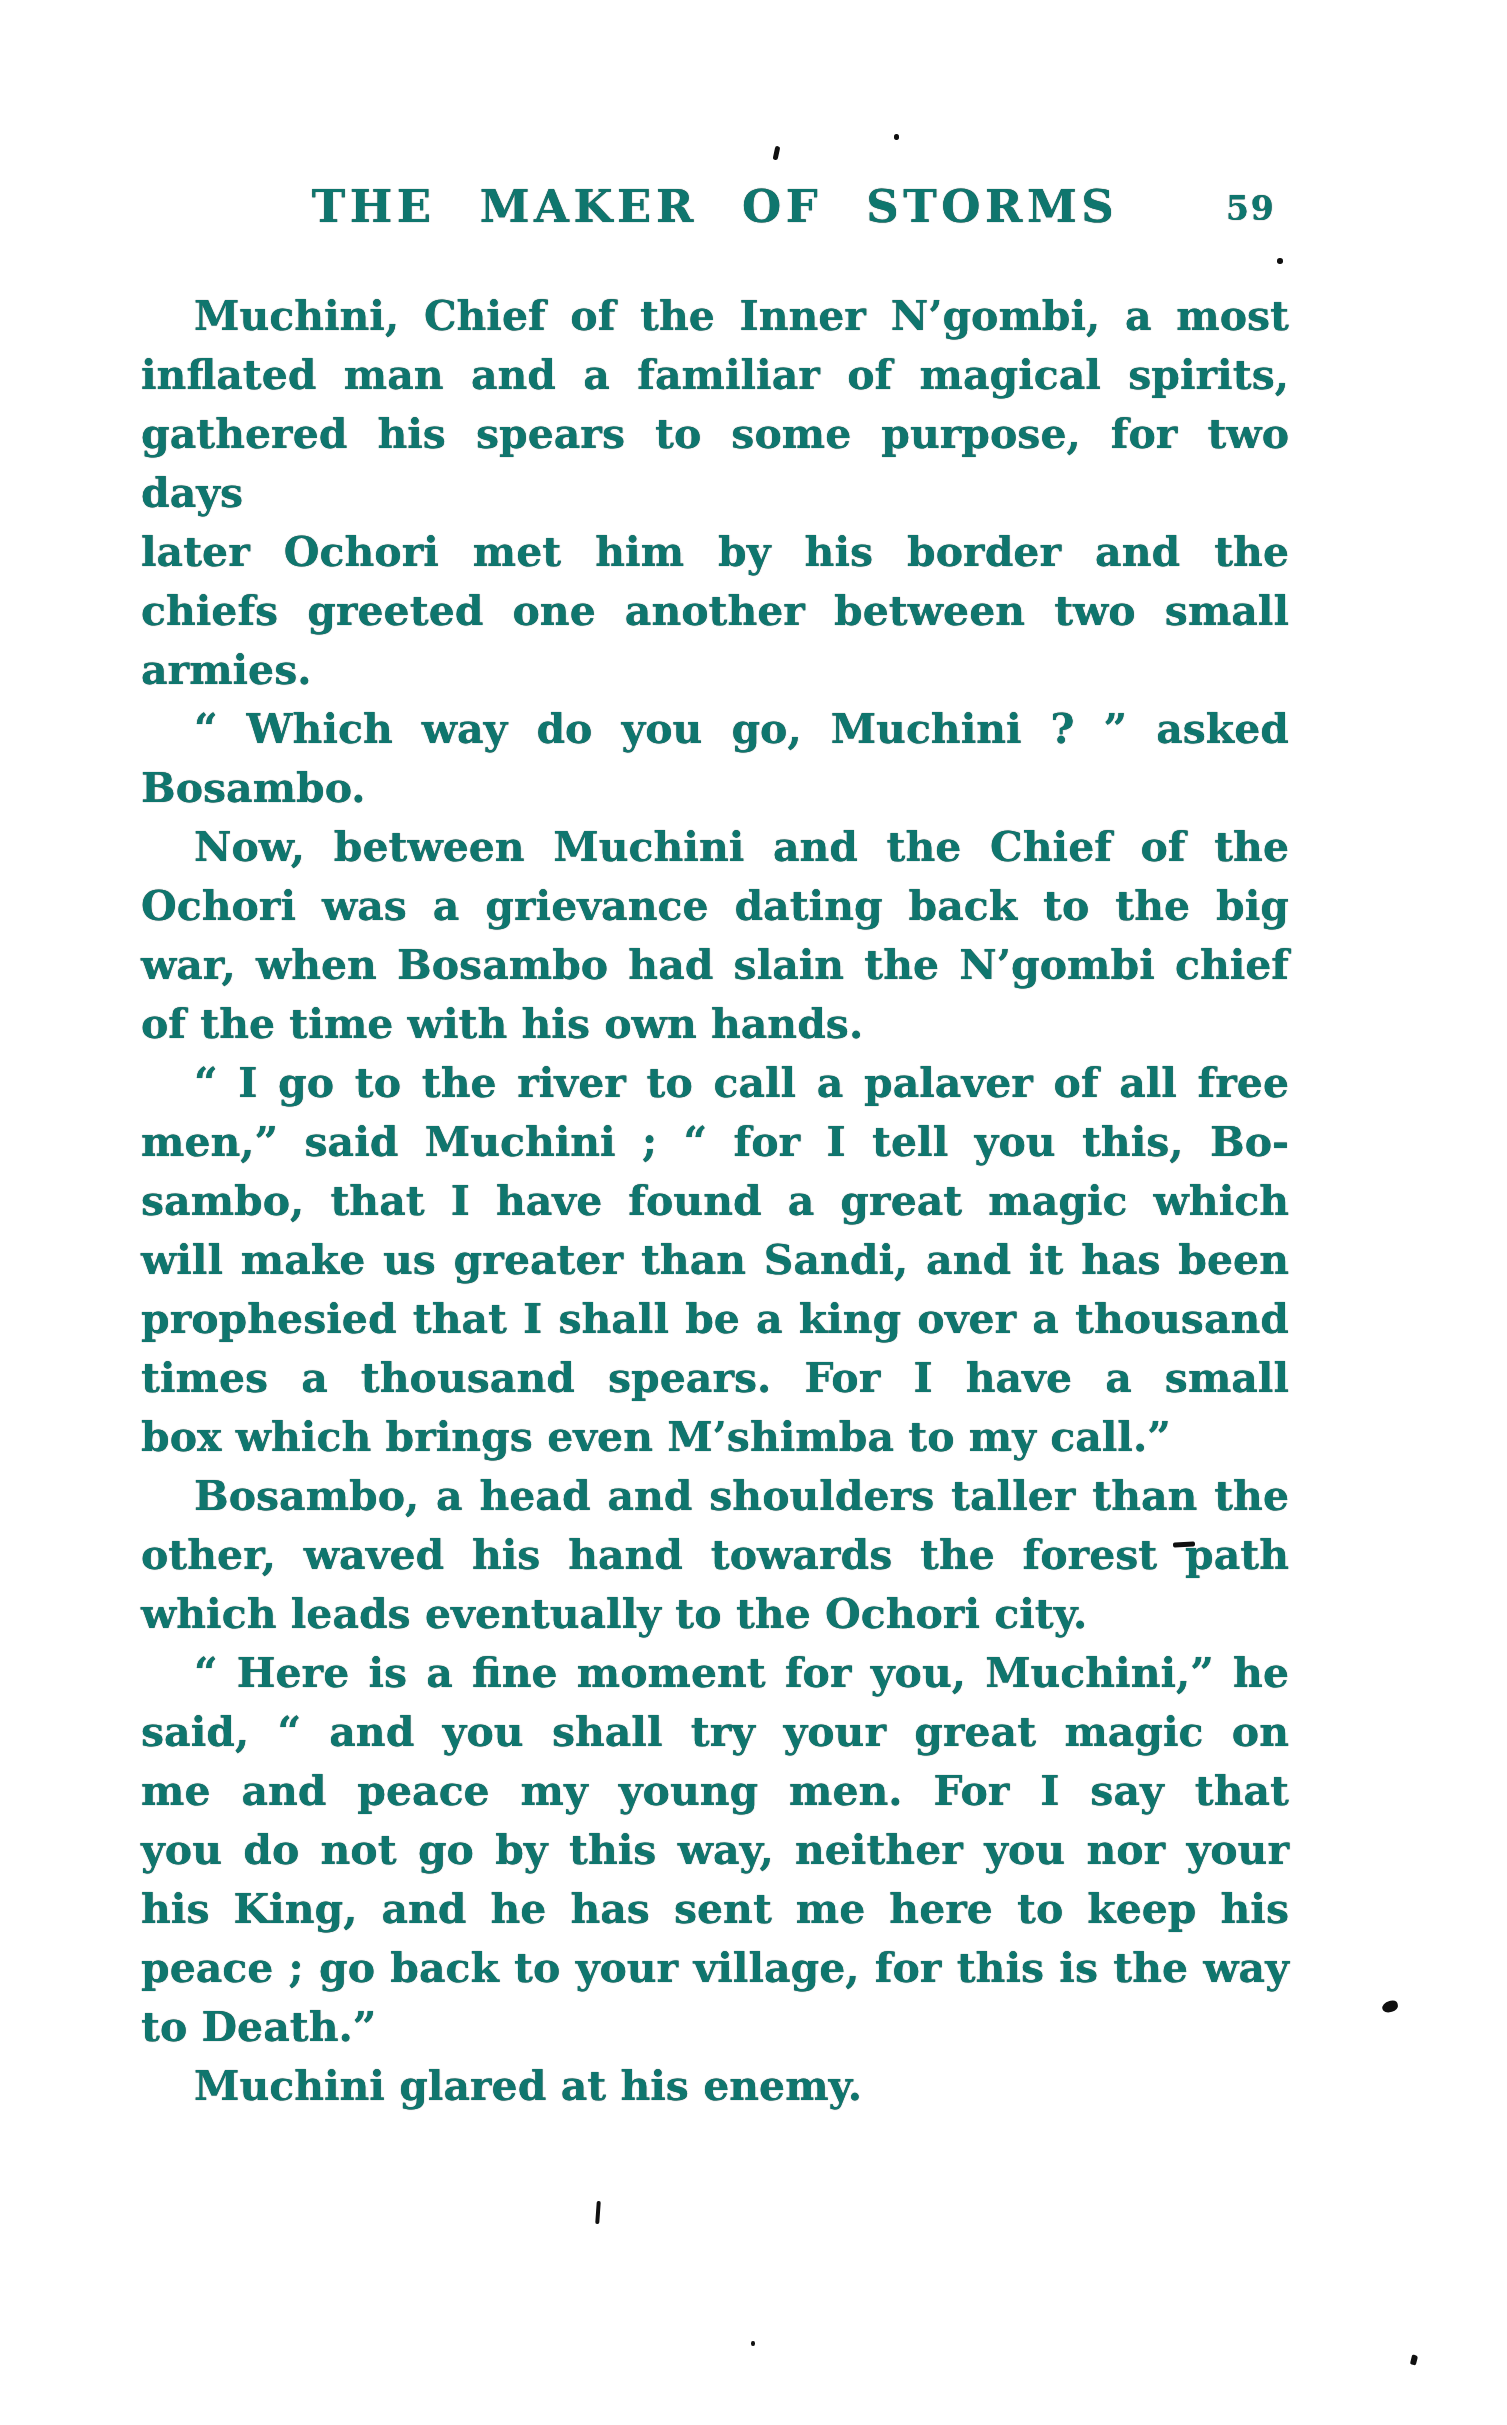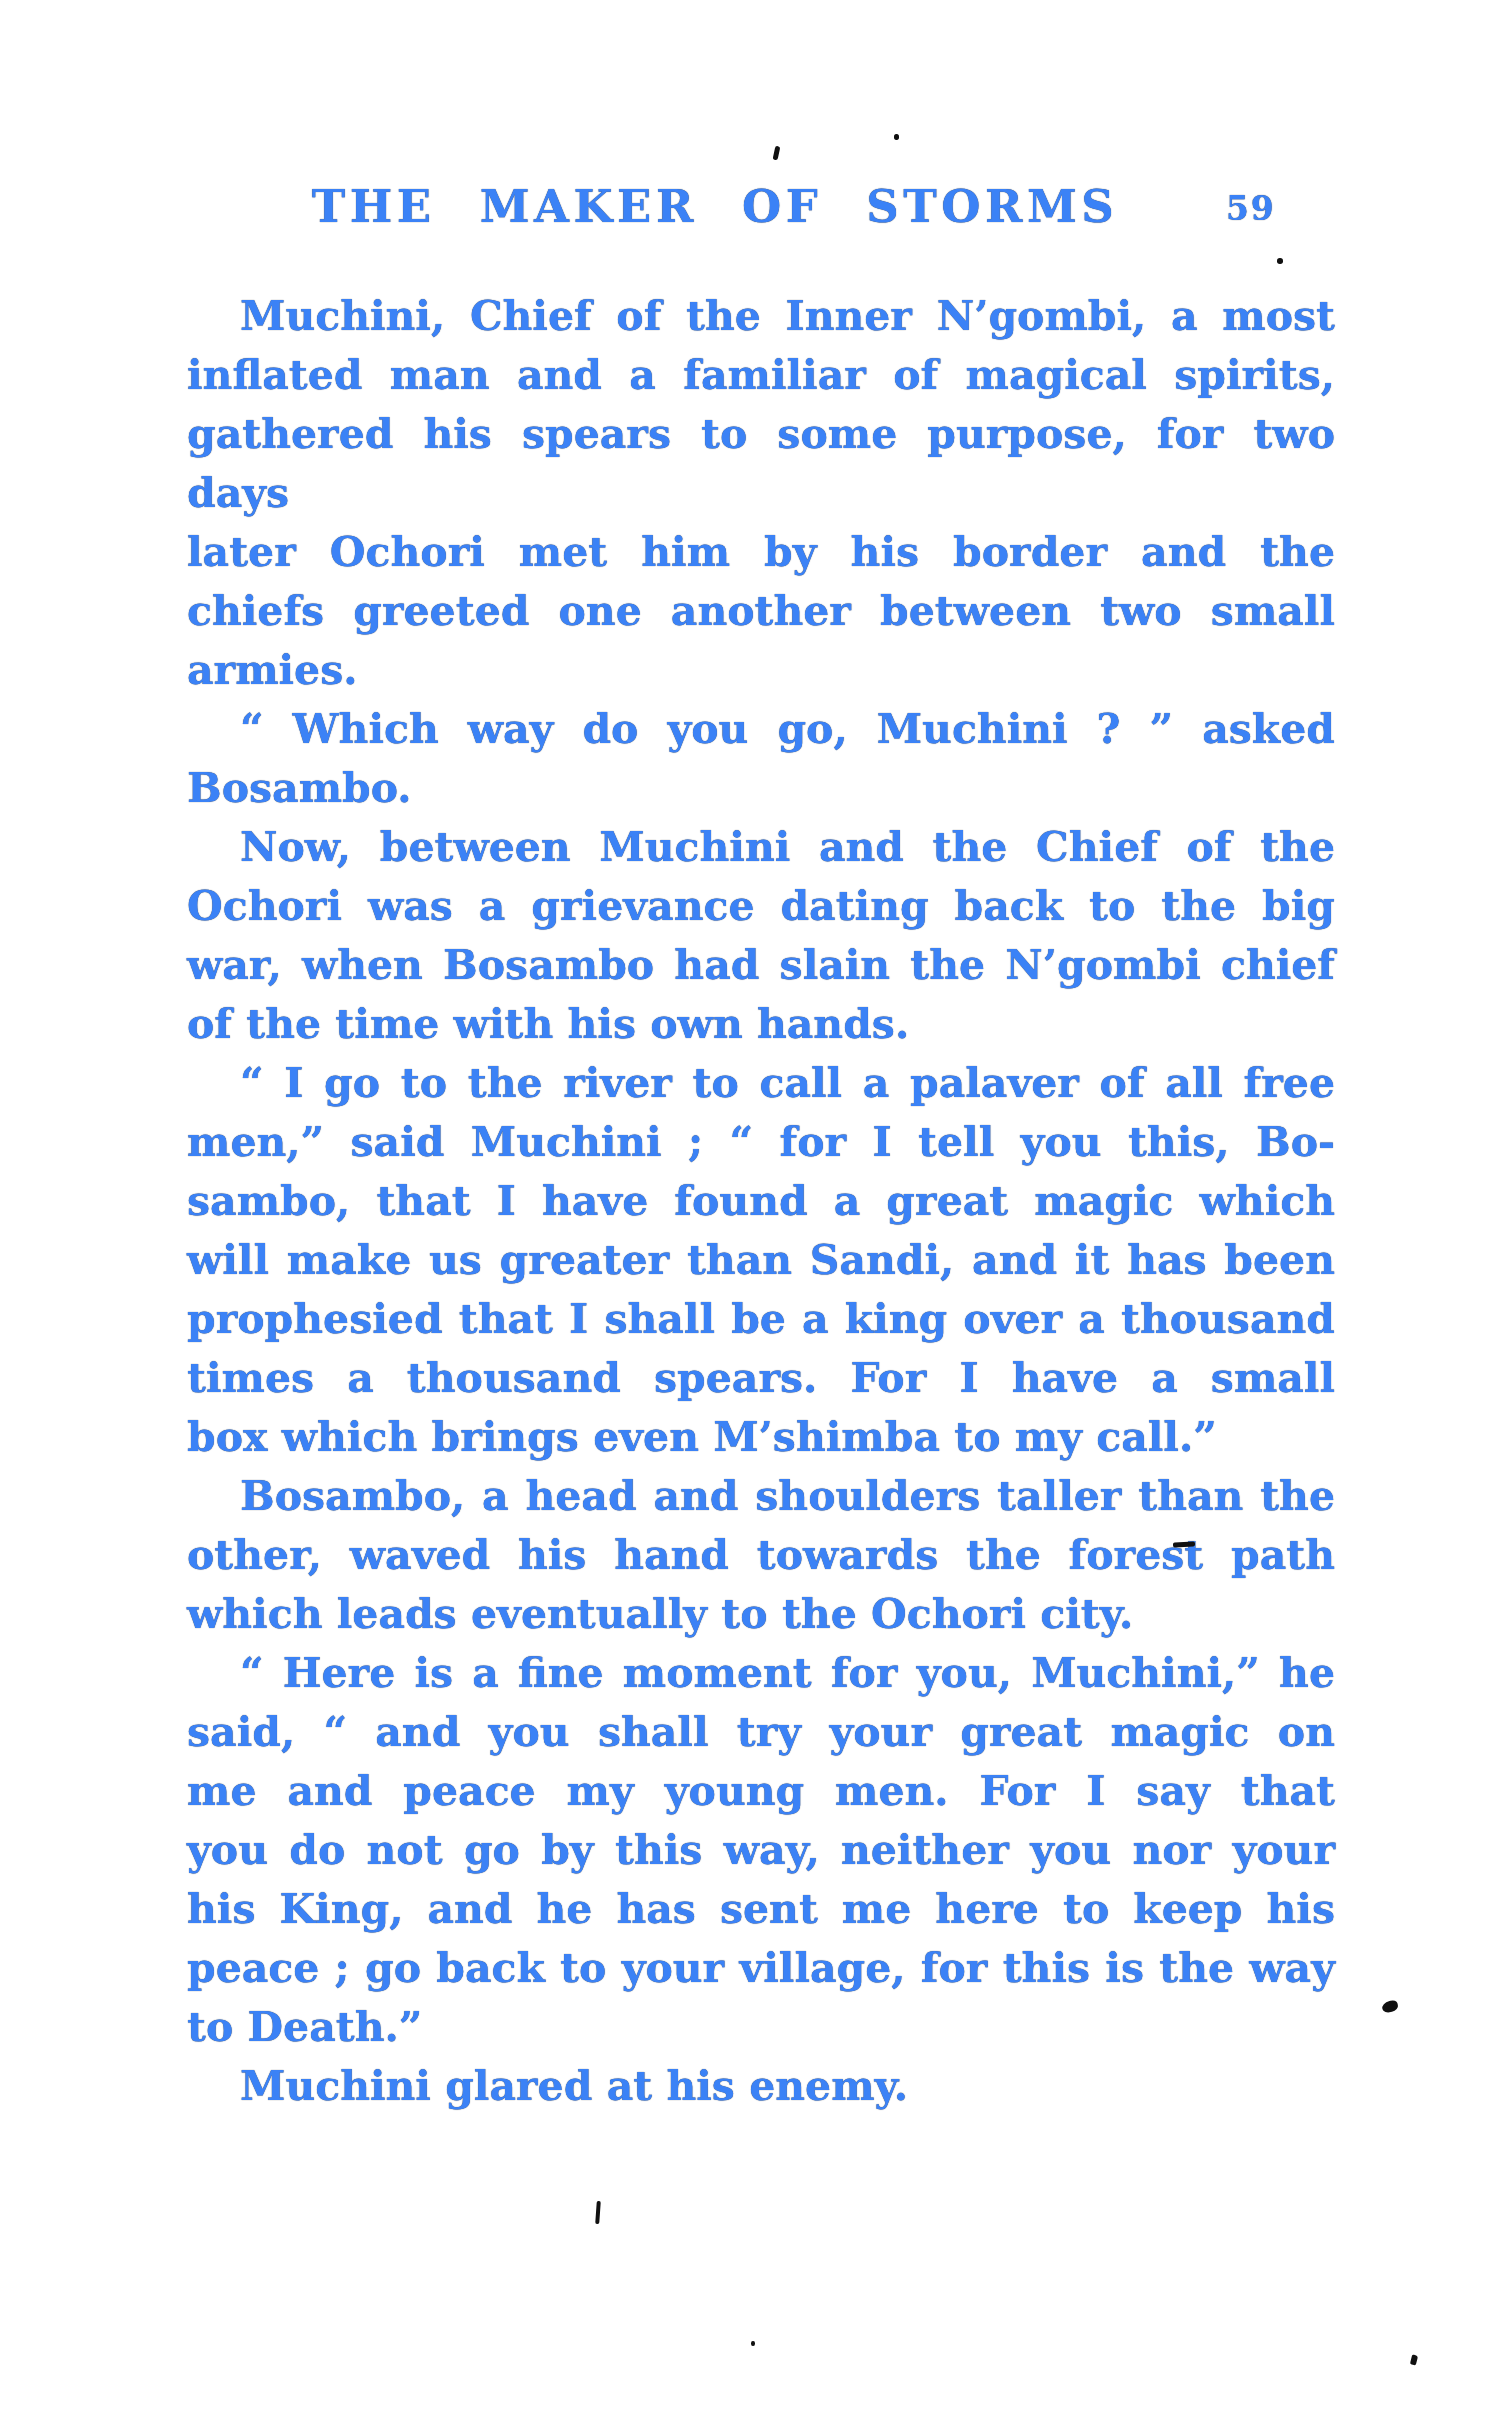--- a/index.html
+++ b/index.html
@@ -7,21 +7,21 @@
     padding: 0;
     background: #777;
   }
   .page {
     position: relative;
     width: 1507px;
     height: 2426px;
     margin: 0 auto;
     background: #ffffff;
     font-family: "DejaVu Serif", "Liberation Serif", serif;
-    color: #3b82f6;
+    color: #0f766e;
     overflow: hidden;
   }
   .running-header {
     position: absolute;
     top: 180px;
     left: 141px;
     width: 1148px;
     height: 64px;
   }
   .header-title {
@@ -45,21 +45,20 @@
   }
   .text-block {
     position: absolute;
     top: 287px;
     left: 141px;
     width: 1148px;
     font-size: 41px;
     font-weight: bold;
     line-height: 59px;
     text-shadow: 0 0 0.9px rgba(8,8,8,0.8);
-    margin-left: 46px;
   }
   .line {
     text-align: justify;
     text-align-last: justify;
   }
   .line.first {
     text-indent: 53px;
   }
   .line.last {
     text-align-last: left;

